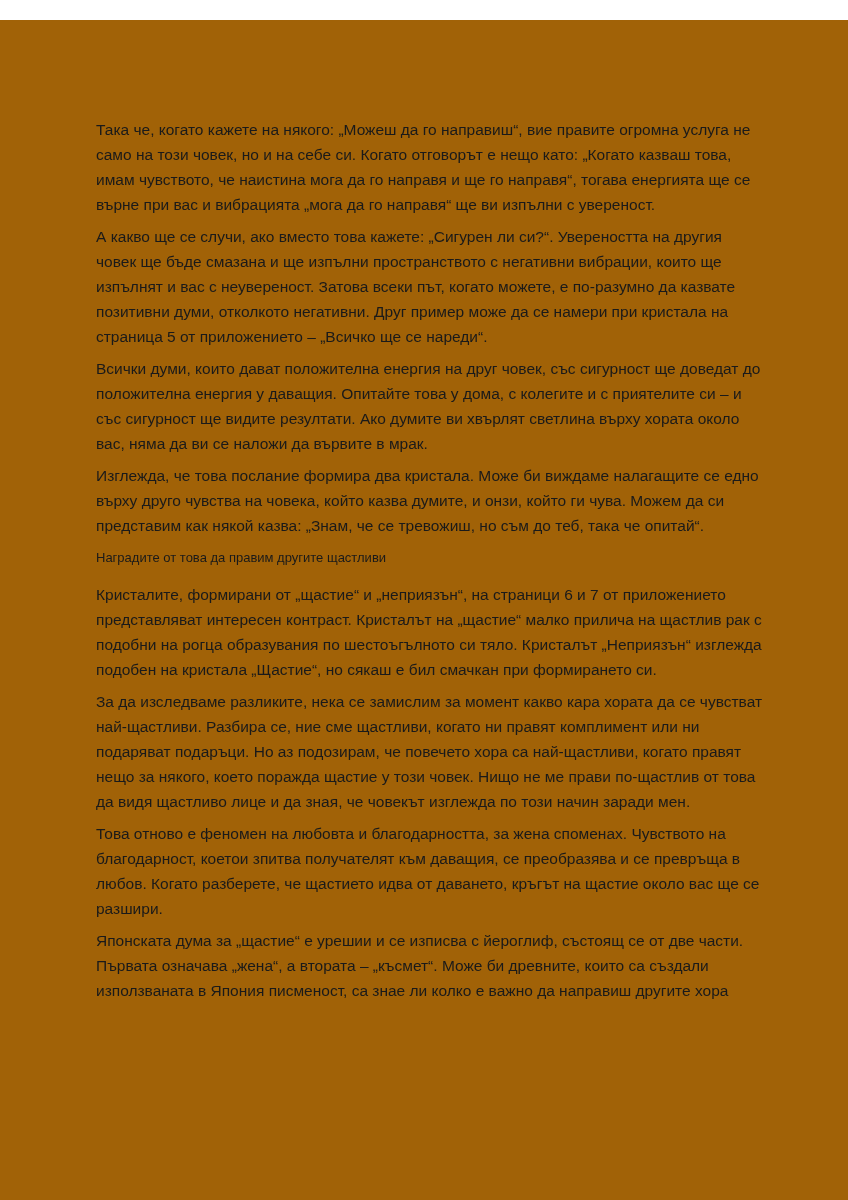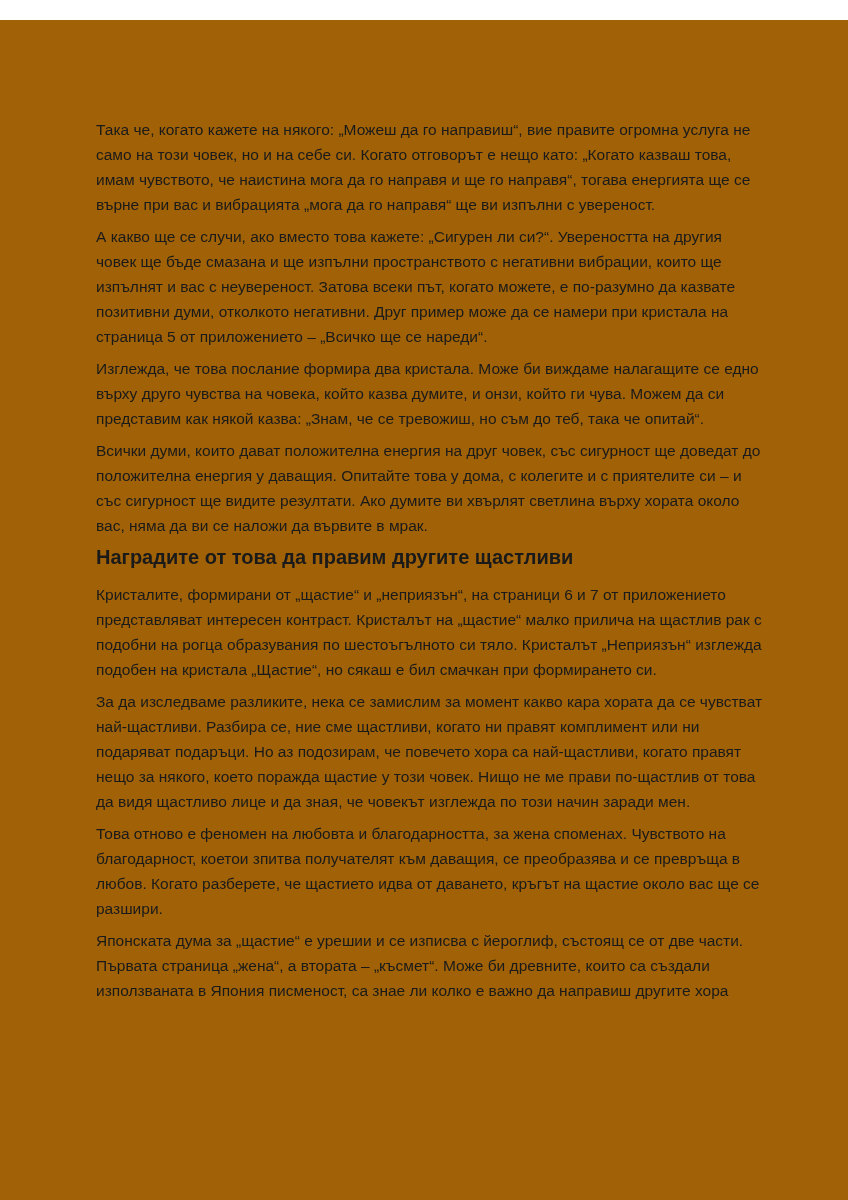--- a/index.html
+++ b/index.html
@@ -27,32 +27,32 @@
     width: 668px;
     font-size: 15.5px;
     line-height: 25px;
     font-weight: 400;
     text-align: left;
     white-space: normal;
   }
   .doc-heading {
     margin: 0 0 12px 0;
     width: 668px;
-    font-size: 20px;
+    font-size: 13px;
     line-height: 25px;
-    font-weight: 700;
+    font-weight: 400;
     text-align: left;
   }
 </style>
 </head>
 <body>
 
 <div class="page">
   <p class="doc-paragraph">Така че, когато кажете на някого: „Можеш да го направиш“, вие правите огромна услуга не само на този човек, но и на себе си. Когато отговорът е нещо като: „Когато казваш това, имам чувството, че наистина мога да го направя и ще го направя“, тогава енергията ще се върне при вас и вибрацията „мога да го направя“ ще ви изпълни с увереност.</p>
   <p class="doc-paragraph">А какво ще се случи, ако вместо това кажете: „Сигурен ли си?“. Увереността на другия човек ще бъде смазана и ще изпълни пространството с негативни вибрации, които ще изпълнят и вас с неувереност. Затова всеки път, когато можете, е по-разумно да казвате позитивни думи, отколкото негативни. Друг пример може да се намери при кристала на страница 5 от приложението – „Всичко ще се нареди“.</p>
+  <p class="doc-paragraph">Всички думи, които дават положителна енергия на друг човек, със сигурност ще доведат до положителна енергия у даващия. Опитайте това у дома, с колегите и с приятелите си – и със сигурност ще видите резултати. Ако думите ви хвърлят светлина върху хората около вас, няма да ви се наложи да вървите в мрак.</p>
   <p class="doc-paragraph">Изглежда, че това послание формира два кристала. Може би виждаме налагащите се едно върху друго чувства на човека, който казва думите, и онзи, който ги чува. Можем да си представим как някой казва: „Знам, че се тревожиш, но съм до теб, така че опитай“.</p>
-  <p class="doc-paragraph">Всички думи, които дават положителна енергия на друг човек, със сигурност ще доведат до положителна енергия у даващия. Опитайте това у дома, с колегите и с приятелите си – и със сигурност ще видите резултати. Ако думите ви хвърлят светлина върху хората около вас, няма да ви се наложи да вървите в мрак.</p>
   <p class="doc-heading">Наградите от това да правим другите щастливи</p>
   <p class="doc-paragraph">Кристалите, формирани от „щастие“ и „неприязън“, на страници 6 и 7 от приложението представляват интересен контраст. Кристалът на „щастие“ малко прилича на щастлив рак с подобни на рогца образувания по шестоъгълното си тяло. Кристалът „Неприязън“ изглежда подобен на кристала „Щастие“, но сякаш е бил смачкан при формирането си.</p>
   <p class="doc-paragraph">За да изследваме разликите, нека се замислим за момент какво кара хората да се чувстват най-щастливи. Разбира се, ние сме щастливи, когато ни правят комплимент или ни подаряват подаръци. Но аз подозирам, че повечето хора са най-щастливи, когато правят нещо за някого, което поражда щастие у този човек. Нищо не ме прави по-щастлив от това да видя щастливо лице и да зная, че човекът изглежда по този начин заради мен.</p>
   <p class="doc-paragraph">Това отново е феномен на любовта и благодарността, за жена споменах. Чувството на благодарност, коетои зпитва получателят към даващия, се преобразява и се превръща в любов. Когато разберете, че щастието идва от даването, кръгът на щастие около вас ще се разшири.</p>
-  <p class="doc-paragraph">Японската дума за „щастие“ е урешии и се изписва с йероглиф, състоящ се от две части. Първата страница „жена“, а втората – „късмет“. Може би древните, които са създали използваната в Япония писменост, са знае ли колко е важно да направиш другите хора</p>
+  <p class="doc-paragraph">Японската дума за „щастие“ е урешии и се изписва с йероглиф, състоящ се от две части. Първата означава „жена“, а втората – „късмет“. Може би древните, които са създали използваната в Япония писменост, са знае ли колко е важно да направиш другите хора</p>
 </div>
 
 </body></html>

